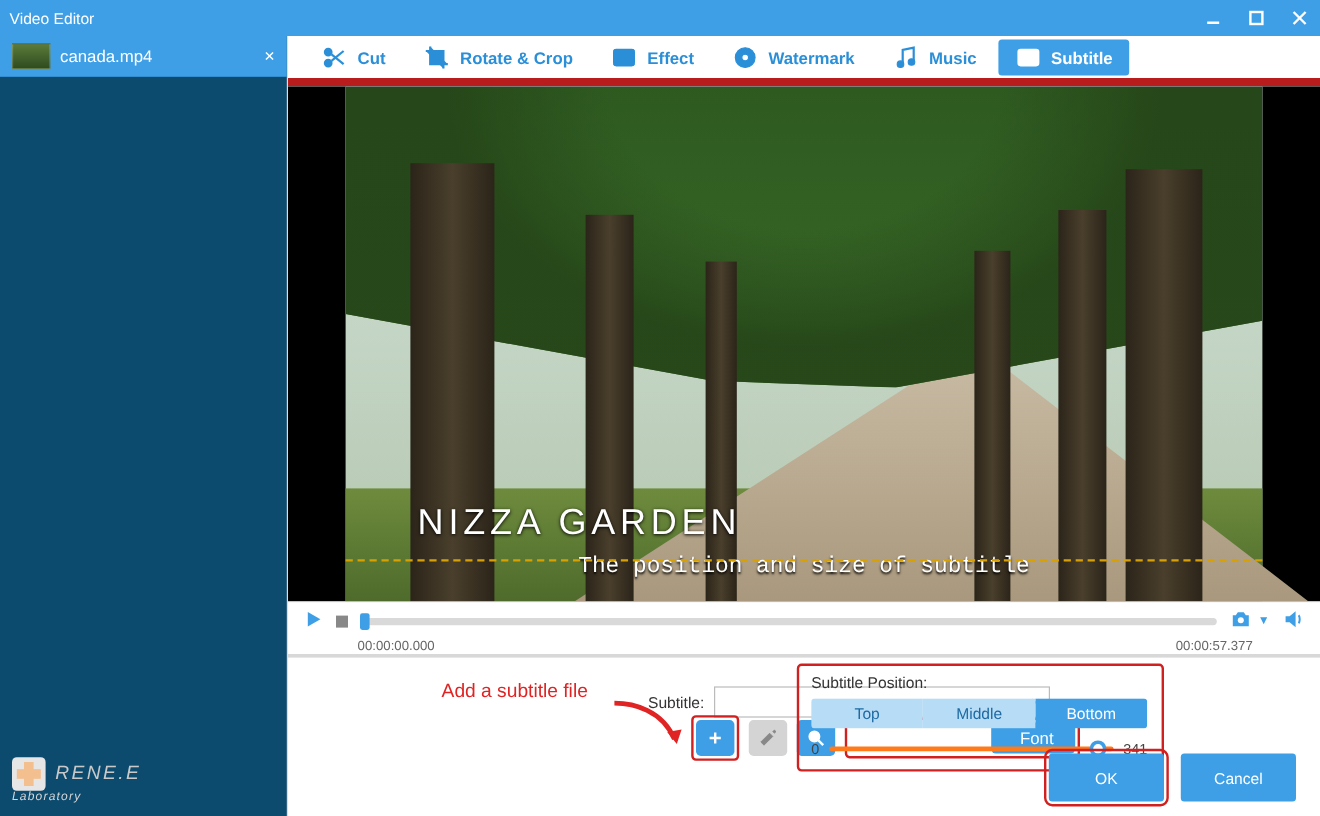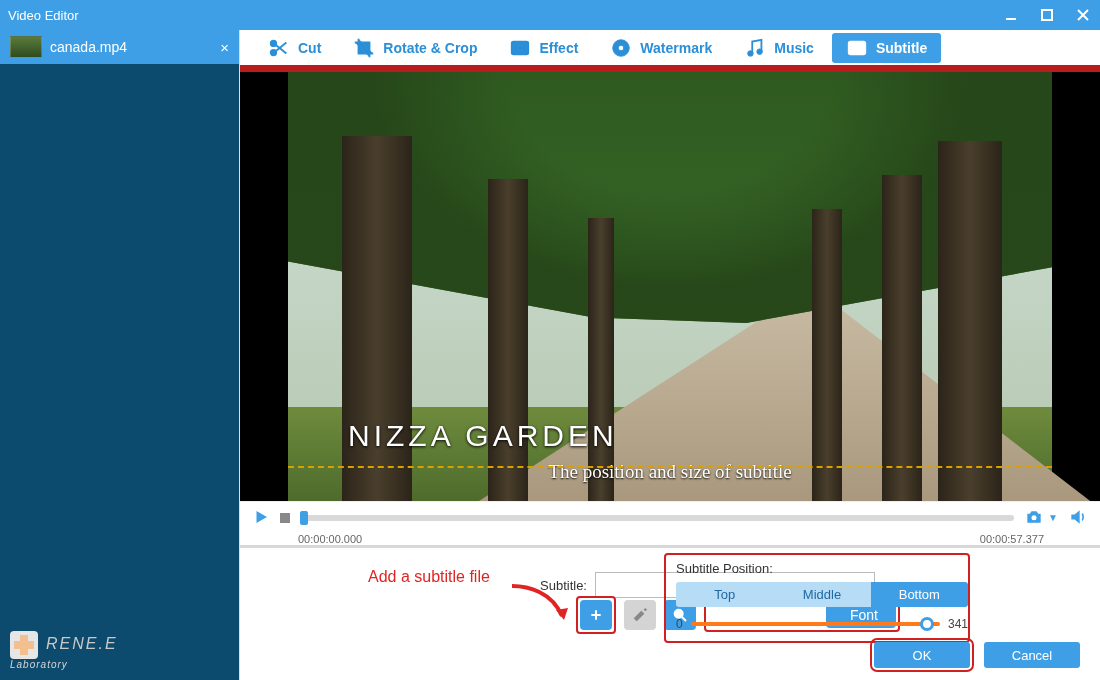--- a/index.html
+++ b/index.html
@@ -48,21 +48,21 @@
   .trunk { position:absolute; bottom:0; background:linear-gradient(90deg,#2b2419,#4a3f2c,#2b2419); }
   .trunk.t1 { left:54px; width:70px; height:85%; }
   .trunk.t2 { left:200px; width:40px; height:75%; }
   .trunk.t3 { left:300px; width:26px; height:66%; }
   .trunk.t4 { right:210px; width:30px; height:68%; }
   .trunk.t5 { right:130px; width:40px; height:76%; }
   .trunk.t6 { right:50px; width:64px; height:84%; }
   .overlaytext { position:absolute; left:60px; bottom:48px; color:#fff; font-family:"Times New Roman",serif; text-shadow:0 1px 3px #000; }
   .overlaytext .time { font-size:28px; letter-spacing:2px; }
   .overlaytext .place { font-size:30px; letter-spacing:4px; margin-top:6px;}
-  .subpreview { position:absolute; left:50%; transform:translateX(-50%); bottom:18px; color:#fff; font-family:Liberation Serif, serif; font-size:19px; text-shadow:0 1px 2px #000;}
+  .subpreview { position:absolute; left:50%; transform:translateX(-50%); bottom:18px; color:#fff; font-family:Liberation Mono, monospace; font-size:19px; text-shadow:0 1px 2px #000;}
   .subregion { position:absolute; left:48px; right:48px; bottom:32px; height:3px; border-top:2px dashed #d8a100; border-bottom:none; }
 
   .playbar { height:32px; background:#fff; display:flex; align-items:center; padding:0 12px; gap:10px; font-size:11px; color:#777; border-top:1px solid #eee;}
   .playbtn svg { width:18px; height:18px; fill:#3e9fe6; }
   .stopbtn { width:10px; height:10px; background:#888; }
   .seek { flex:1; height:6px; background:#d9d9d9; border-radius:3px; position:relative; }
   .seek .handle { position:absolute; left:0; top:-4px; width:8px; height:14px; background:#3e9fe6; border-radius:2px; }
   .camera svg, .speaker svg { width:20px; height:20px; fill:#3e9fe6; }
   .timelabels { display:flex; justify-content:space-between; padding:0 56px 0 58px; font-size:11px; color:#666; background:#fff;}
 
@@ -76,32 +76,32 @@
   .clear { position:relative; left:-24px; color:#aaa; cursor:pointer; font-size:14px;}
 
   .btnrow { position:absolute; left:336px; top:48px; display:flex; align-items:center; gap:8px;}
   .iconbtn { width:32px; height:30px; border-radius:4px; display:flex; align-items:center; justify-content:center; cursor:pointer;}
   .iconbtn.blue { background:#3e9fe6; color:#fff; }
   .iconbtn.gray { background:#d4d4d4; color:#888; }
   .iconbtn svg { width:16px; height:16px; fill:currentColor; stroke:currentColor;}
   .fontbtn { margin-left:118px; padding:5px 18px; background:#3e9fe6; color:#fff; border-radius:4px; font-size:14px; display:flex; align-items:center; gap:6px; cursor:pointer;}
   .hl { border:2px solid #d02020; border-radius:4px; padding:2px;}
 
-  .pospanel { position:absolute; right:130px; top:5px; width:306px; border:2px solid #d02020; border-radius:4px; padding:6px 0 10px 10px;}
+  .pospanel { position:absolute; right:130px; top:5px; width:306px; border:2px solid #d02020; border-radius:4px; padding:6px 12px 10px 10px;}
   .pospanel .lbl { font-size:13px; color:#333; margin-bottom:6px;}
   .seg { display:flex; border-radius:3px; overflow:hidden; font-size:13px;}
   .seg div { flex:1; text-align:center; padding:5px 0; cursor:pointer;}
   .seg .inactive { background:#b7dcf6; color:#1d6aa3; }
   .seg .active { background:#3e9fe6; color:#fff; }
   .sliderrow { display:flex; align-items:center; gap:8px; margin-top:10px; font-size:12px; color:#444;}
   .slider { flex:1; height:4px; background:#ff7a1a; border-radius:2px; position:relative;}
   .slider .dot { position:absolute; right:6px; top:-5px; width:14px; height:14px; background:#fff; border:3px solid #3e9fe6; border-radius:50%;}
 
   .footer-btns { position:absolute; right:20px; bottom:12px; display:flex; gap:14px;}
-  .btn { width:96px; height:26px; background:#3e9fe6; color:#fff; border:none; border-radius:3px; font-size:13px; cursor:pointer;}
+  .btn { width:96px; height:40px; background:#3e9fe6; color:#fff; border:none; border-radius:3px; font-size:13px; cursor:pointer;}
   .btn.ok { outline:2px solid #d02020; outline-offset:2px; border-radius:3px;}
 </style>
 </head>
 <body>
 
 <div class="titlebar">
   <span>Video Editor</span>
   <div class="right">
     <div class="winbtn">
         <svg viewBox="0 0 14 14">

